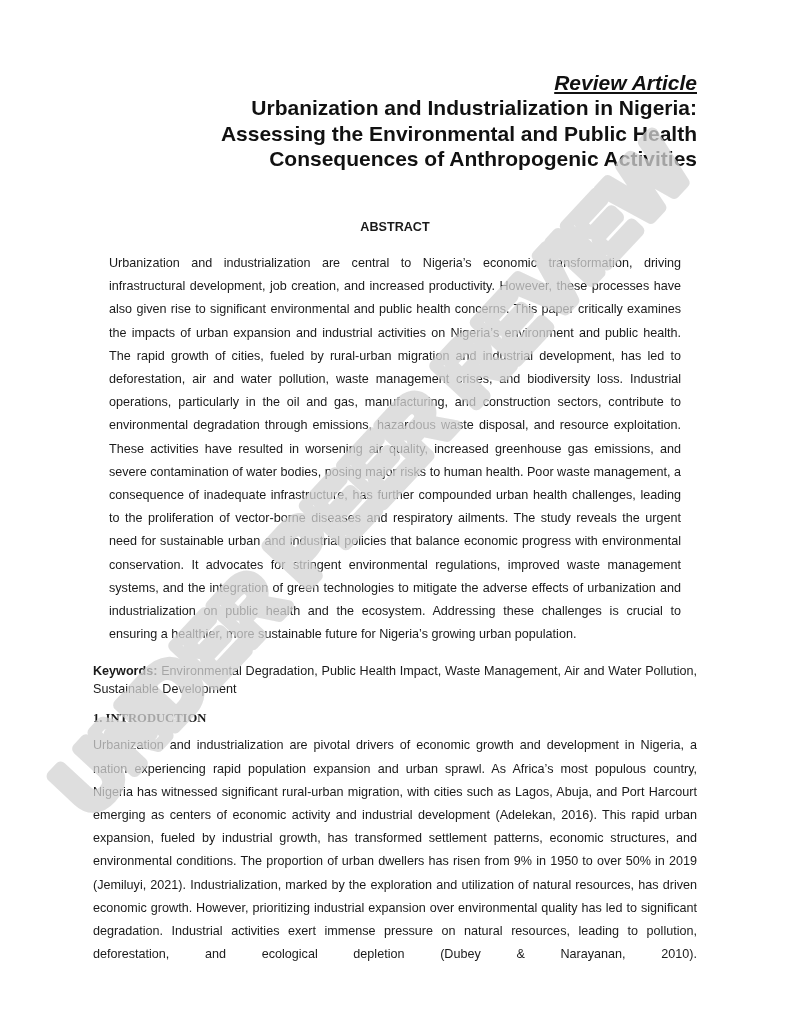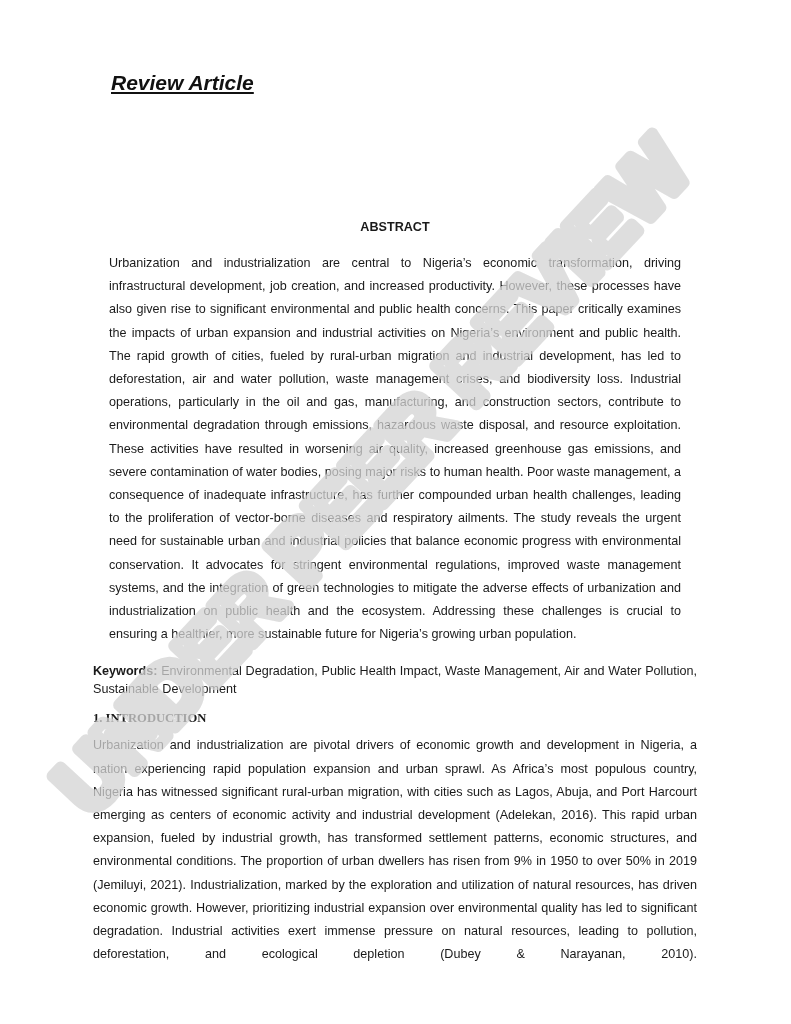--- a/index.html
+++ b/index.html
@@ -17,23 +17,24 @@
   }
   .page {
     position: absolute;
     left: 0; top: 0;
     width: 791px;
     height: 1024px;
     background: #ffffff;
   }
   .header {
     position: absolute;
-    left: 111px;
+    left: 93px;
     width: 604px;
     top: 70px;
+    text-align: right;
   }
   .article-type {
     font-size: 21px;
     font-weight: bold;
     font-style: italic;
     text-decoration: underline;
     line-height: 25px;
     color: #111;
   }
   .title {
@@ -94,20 +95,25 @@
     font-weight: bold;
   }
 </style>
 </head>
 <body>
 
 <div class="page">
 
   <div class="header">
     <div class="article-type">Review Article</div>
+    <div class="title">
+      <div>Urbanization and Industrialization in Nigeria:</div>
+      <div>Assessing the Environmental and Public Health</div>
+      <div>Consequences of Anthropogenic Activities</div>
+    </div>
   </div>
 
   <div class="content">
     <div class="abstract-heading">ABSTRACT</div>
     <p class="abstract-body">Urbanization and industrialization are central to Nigeria’s economic transformation, driving infrastructural development, job creation, and increased productivity. However, these processes have also given rise to significant environmental and public health concerns. This paper critically examines the impacts of urban expansion and industrial activities on Nigeria’s environment and public health. The rapid growth of cities, fueled by rural-urban migration and industrial development, has led to deforestation, air and water pollution, waste management crises, and biodiversity loss. Industrial operations, particularly in the oil and gas, manufacturing, and construction sectors, contribute to environmental degradation through emissions, hazardous waste disposal, and resource exploitation. These activities have resulted in worsening air quality, increased greenhouse gas emissions, and severe contamination of water bodies, posing major risks to human health. Poor waste management, a consequence of inadequate infrastructure, has further compounded urban health challenges, leading to the proliferation of vector-borne diseases and respiratory ailments. The study reveals the urgent need for sustainable urban and industrial policies that balance economic progress with environmental conservation. It advocates for stringent environmental regulations, improved waste management systems, and the integration of green technologies to mitigate the adverse effects of urbanization and industrialization on public health and the ecosystem. Addressing these challenges is crucial to ensuring a healthier, more sustainable future for Nigeria’s growing urban population.</p>
 
     <p class="keywords"><span class="kw-label">Keywords:</span><span> Environmental Degradation, Public Health Impact, Waste Management, Air and Water Pollution, Sustainable Development</span></p>
 
     <div class="section-heading">1. INTRODUCTION</div>
     <p class="intro-body">Urbanization and industrialization are pivotal drivers of economic growth and development in Nigeria, a nation experiencing rapid population expansion and urban sprawl. As Africa’s most populous country, Nigeria has witnessed significant rural-urban migration, with cities such as Lagos, Abuja, and Port Harcourt emerging as centers of economic activity and industrial development (Adelekan, 2016). This rapid urban expansion, fueled by industrial growth, has transformed settlement patterns, economic structures, and environmental conditions. The proportion of urban dwellers has risen from 9% in 1950 to over 50% in 2019 (Jemiluyi, 2021). Industrialization, marked by the exploration and utilization of natural resources, has driven economic growth. However, prioritizing industrial expansion over environmental quality has led to significant degradation. Industrial activities exert immense pressure on natural resources, leading to pollution, deforestation, and ecological depletion (Dubey &amp; Narayanan, 2010).</p>

